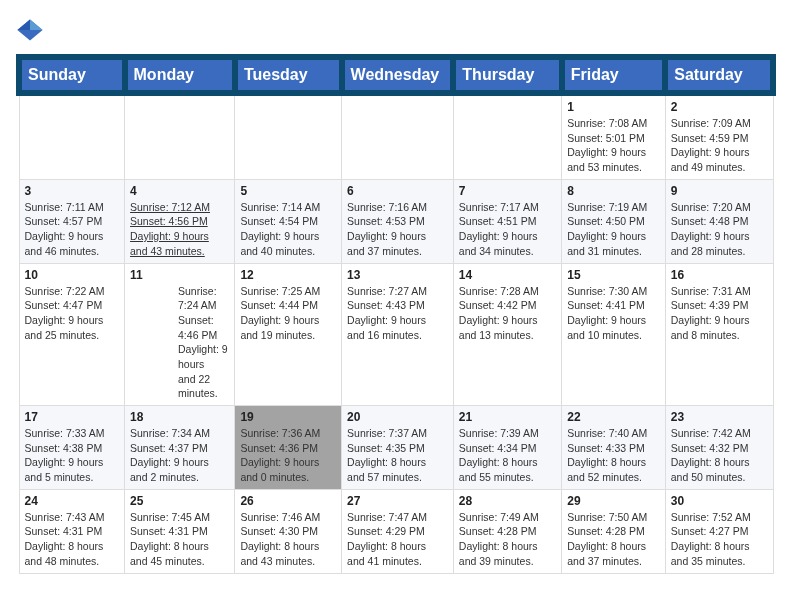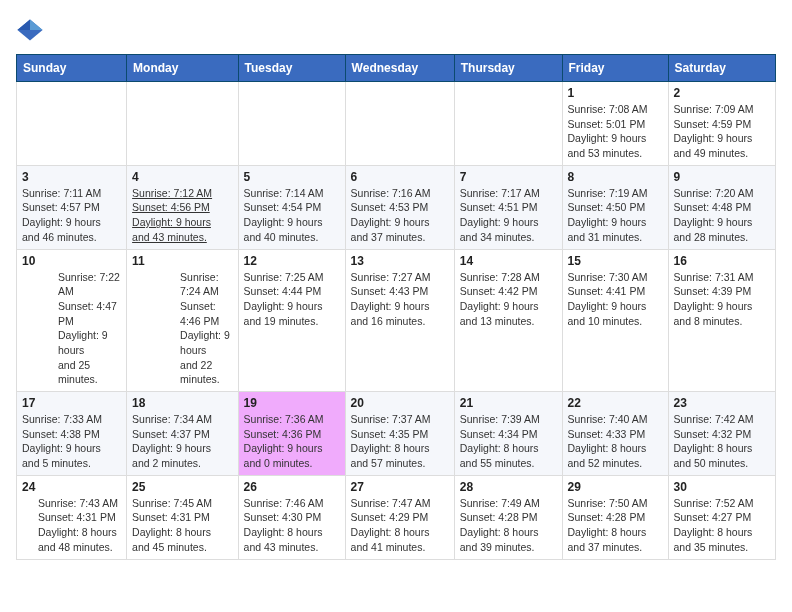--- a/index.html
+++ b/index.html
@@ -49,23 +49,23 @@
     .calendar {
       width: 100%;
       border-collapse: collapse;
       font-size: 11px;
     }
     .calendar th {
       background: #3a6bbf;
       color: #fff;
       text-align: left;
       padding: 6px 6px;
-      font-size: 12px;
+      font-size: 16px;
       font-weight: bold;
-      border: 1px solid #0c4a6e;
+      border: 6px solid #0c4a6e;
     }
     .calendar td {
       vertical-align: top;
       border: 1px solid #ddd;
       padding: 4px 5px;
       width: 113px;
       min-height: 80px;
       background: #fff;
     }
     .calendar tr:nth-child(even) td {
@@ -188,21 +188,21 @@
           <div class="day-num">9</div>
           <div class="day-info" style="white-space: pre-line;">Sunrise: 7:20 AM
 Sunset: 4:48 PM
 Daylight: 9 hours
 and 28 minutes.</div>
         </td>
       </tr>
       <tr>
         <td>
           <div class="day-num">10</div>
-          <div class="day-info" style="white-space: pre-line; margin-left: 36px;">Sunrise: 7:22 AM
+          <div class="day-info" style="white-space: pre-line;">Sunrise: 7:22 AM
 Sunset: 4:47 PM
 Daylight: 9 hours
 and 25 minutes.</div>
         </td>
         <td>
           <div class="day-num">11</div>
           <div class="day-info" style="white-space: pre-line; margin-left: 48px;">Sunrise: 7:24 AM
 Sunset: 4:46 PM
 Daylight: 9 hours
 and 22 minutes.</div>
@@ -251,21 +251,21 @@
 Daylight: 9 hours
 and 5 minutes.</div>
         </td>
         <td style="background: rgb(245, 247, 251);">
           <div class="day-num">18</div>
           <div class="day-info" style="white-space: pre-line;">Sunrise: 7:34 AM
 Sunset: 4:37 PM
 Daylight: 9 hours
 and 2 minutes.</div>
         </td>
-        <td style="background: #f0abfc;">
+        <td style="background: #a3a3a3;">
           <div class="day-num">19</div>
           <div class="day-info" style="white-space: pre-line;">Sunrise: 7:36 AM
 Sunset: 4:36 PM
 Daylight: 9 hours
 and 0 minutes.</div>
         </td>
         <td style="background: rgb(245, 247, 251);">
           <div class="day-num">20</div>
           <div class="day-info" style="white-space: pre-line;">Sunrise: 7:37 AM
 Sunset: 4:35 PM
@@ -290,21 +290,21 @@
           <div class="day-num">23</div>
           <div class="day-info" style="white-space: pre-line;">Sunrise: 7:42 AM
 Sunset: 4:32 PM
 Daylight: 8 hours
 and 50 minutes.</div>
         </td>
       </tr>
       <tr>
         <td>
           <div class="day-num">24</div>
-          <div class="day-info" style="white-space: pre-line; margin-left: 16px;">Sunrise: 7:43 AM
+          <div class="day-info" style="white-space: pre-line;">Sunrise: 7:43 AM
 Sunset: 4:31 PM
 Daylight: 8 hours
 and 48 minutes.</div>
         </td>
         <td>
           <div class="day-num">25</div>
           <div class="day-info" style="white-space: pre-line;">Sunrise: 7:45 AM
 Sunset: 4:31 PM
 Daylight: 8 hours
 and 45 minutes.</div>

